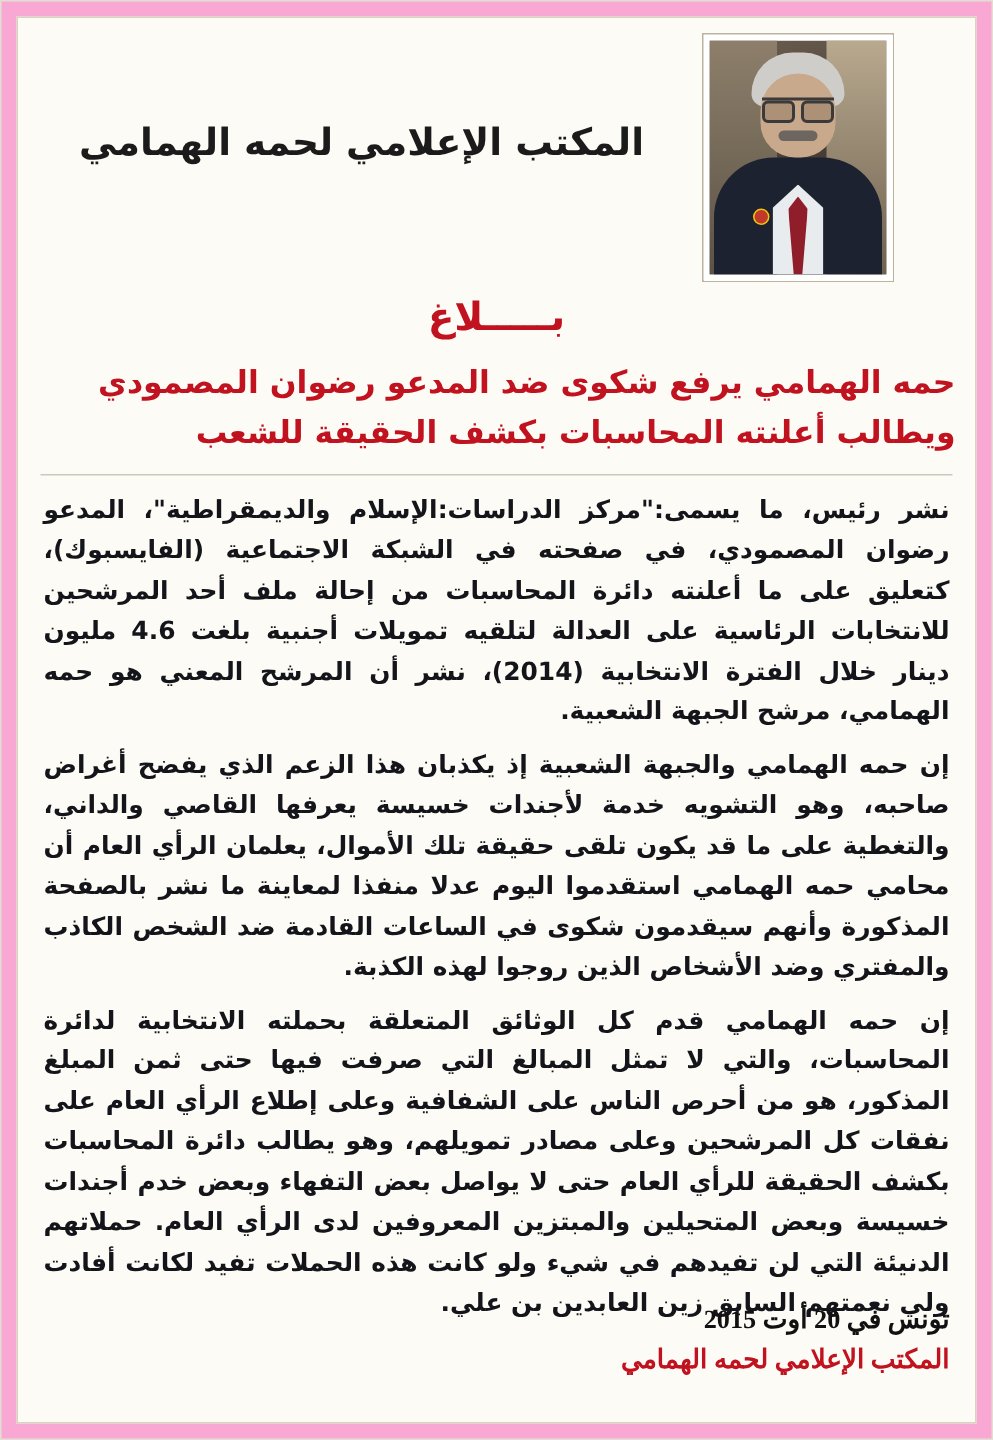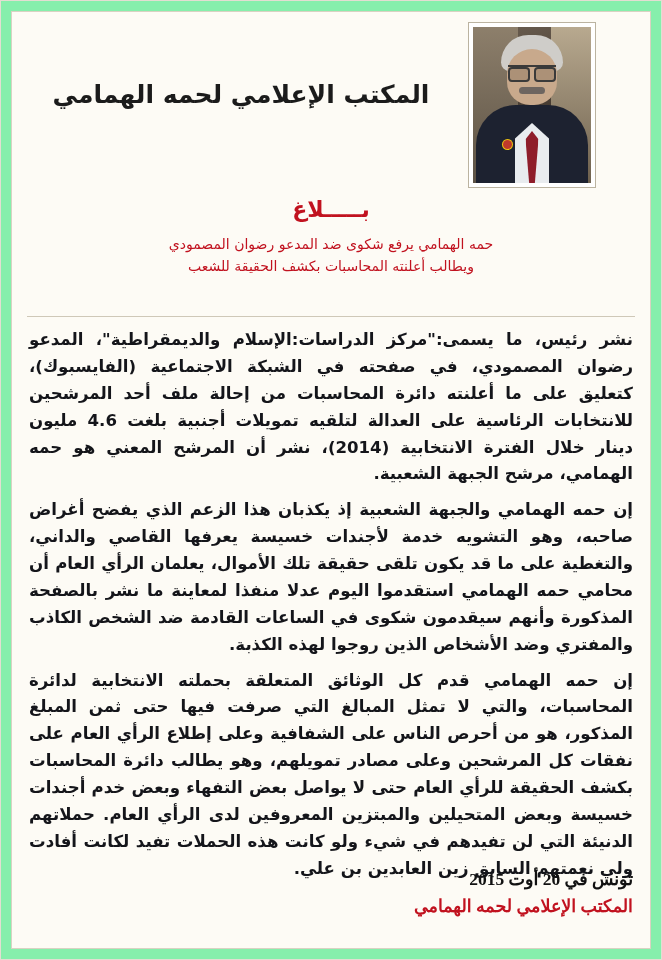--- a/index.html
+++ b/index.html
@@ -9,21 +9,21 @@
   body {
     width: 662px;
     height: 960px;
     background: #ffffff;
     font-family: "DejaVu Sans", sans-serif;
   }
   .page {
     position: relative;
     width: 662px;
     height: 960px;
-    background: #86efac;
+    background: #f9a8d4;
     box-sizing: border-box;
     border: 1px solid #e3ded2;
     overflow: hidden;
   }
   .inner-frame {
     position: absolute;
     top: 10px;
     right: 10px;
     left: 10px;
     bottom: 10px;
@@ -168,29 +168,30 @@
   
   .headline {
     position: absolute;
     top: 196px;
     right: 24px;
     left: 24px;
     text-align: center;
     color: #c1121f;
   }
   .headline .kicker {
-    font-size: 22px;
+    font-size: 26px;
     font-weight: bold;
     letter-spacing: 6px;
     margin-bottom: 12px;
   }
   .headline .line {
-    font-size: 14px;
-    font-weight: normal;
+    font-size: 21px;
+    font-weight: bold;
     line-height: 1.55;
+    text-align: right;
   }
   .divider {
     position: absolute;
     top: 315px;
     right: 26px;
     left: 26px;
     height: 1px;
     background: #cfc8b8;
   }
   

